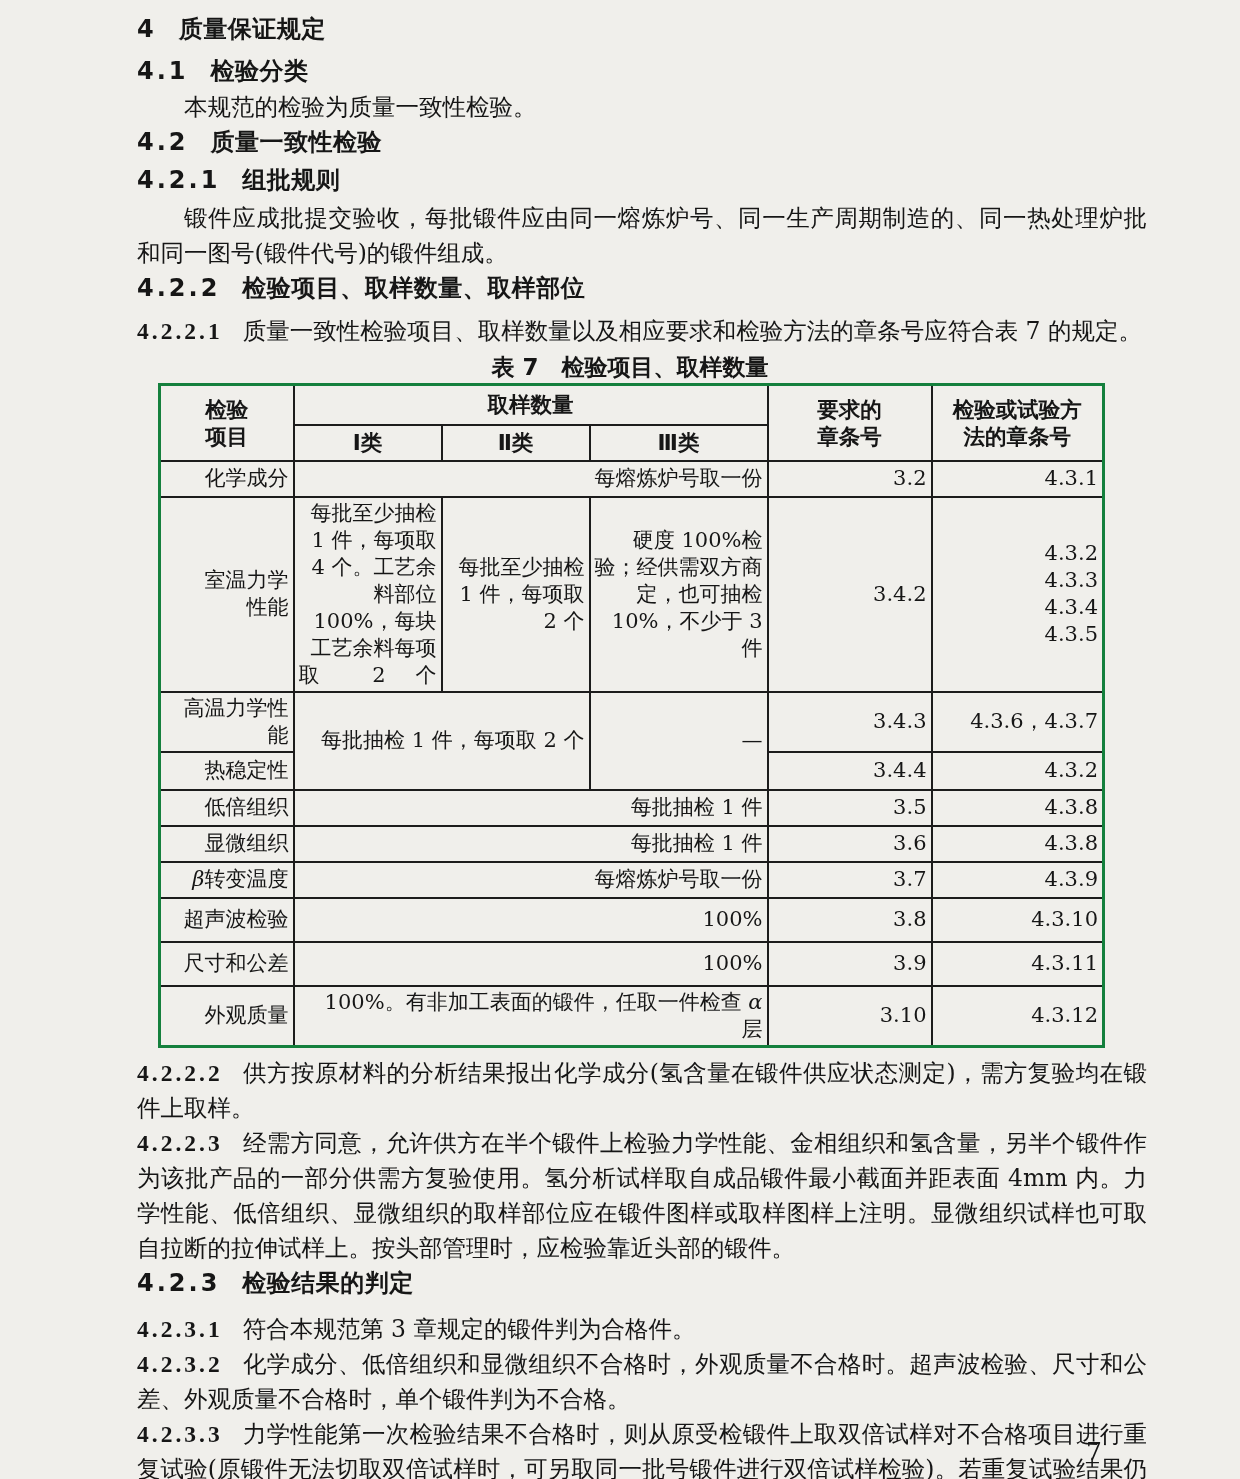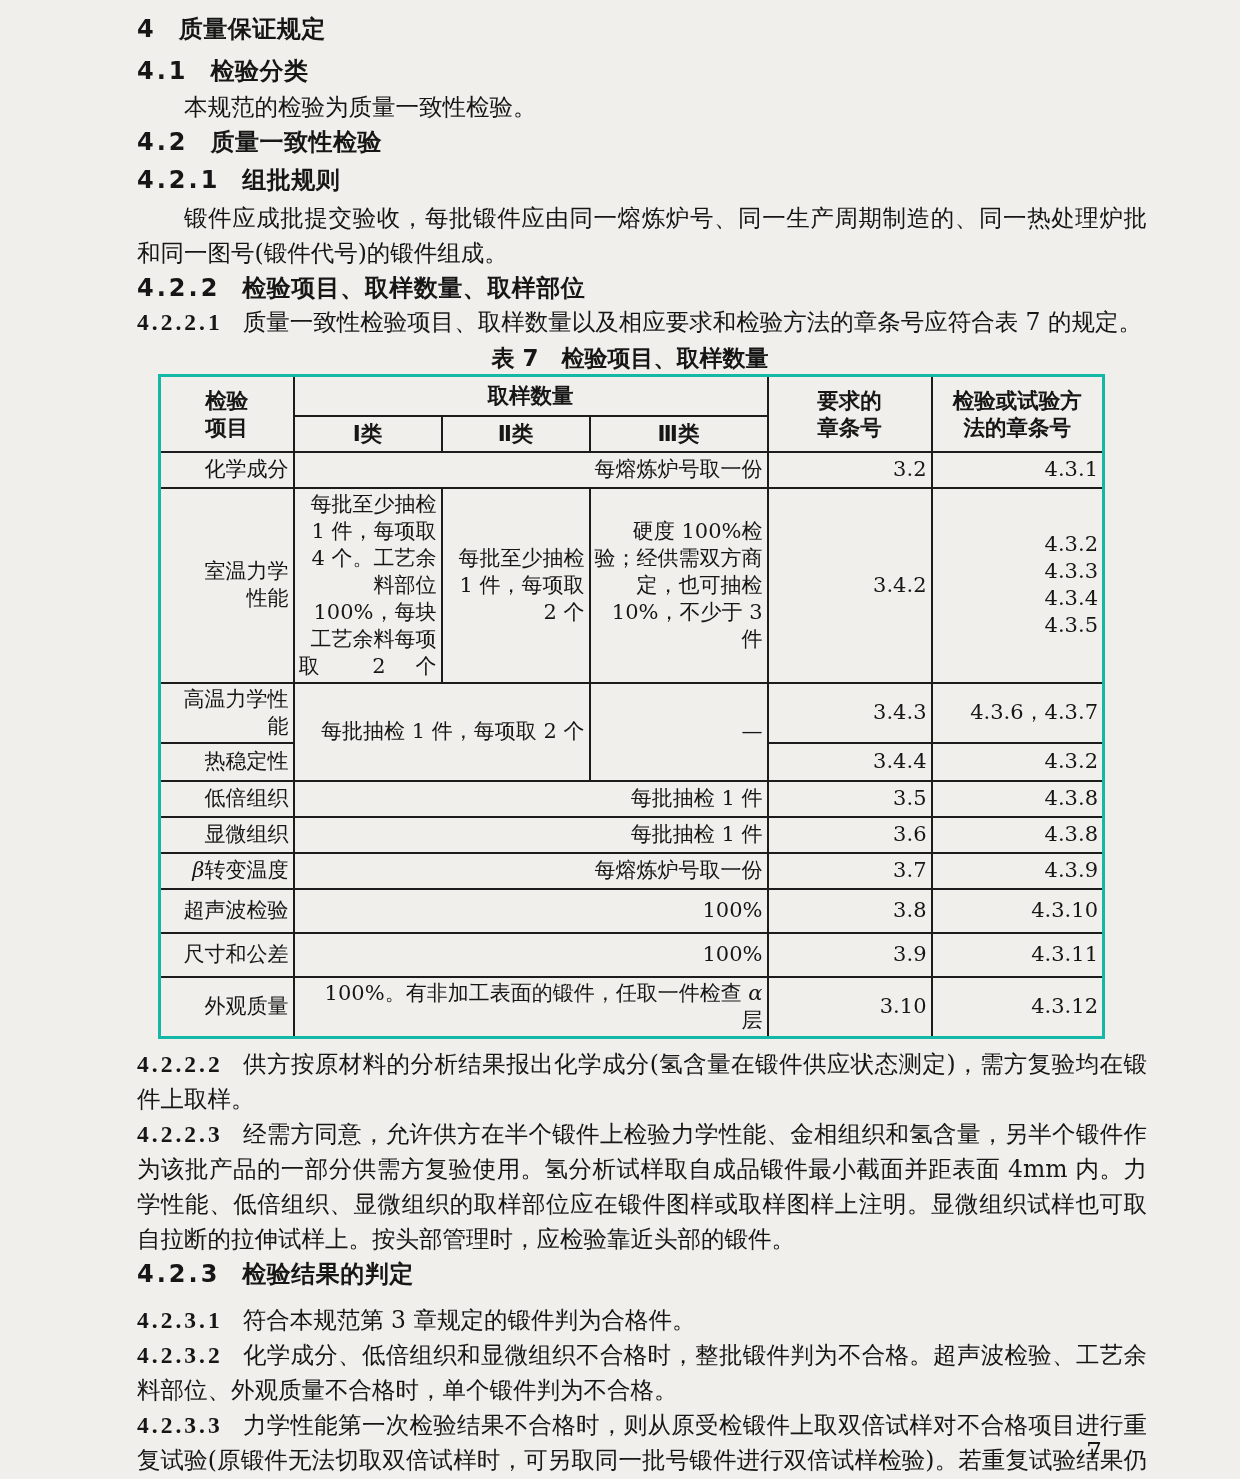--- a/index.html
+++ b/index.html
@@ -20,21 +20,21 @@
     font-size: 24px;
     line-height: 34px;
     letter-spacing: 0.5px;
     white-space: nowrap;
   }
   .sec-head .num { letter-spacing: 3px; margin-right: 22px; }
   .h-s4  { margin-bottom: 8px; }
   .h-s41 { margin-bottom: 2px; }
   .h-s42 { margin-bottom: 4px; }
   .h-s421{ margin-bottom: 4px; }
-  .h-s422{ margin-bottom: 0; }
+  .h-s422{ margin-bottom: 9px; }
   .h-s423{ margin-bottom: 12px; }
 
   
   .para {
     font-size: 23.5px;
     line-height: 35px;
     text-align: justify;
     text-indent: 2em;
   }
   .p421 { line-height: 35px; }
@@ -62,21 +62,21 @@
     margin-top: 4px;
     width: 944px;
     margin-left: 21px;
   }
   table.t7 {
     border-collapse: collapse;
     table-layout: fixed;
     width: 944px;
     margin-left: 21px;
     margin-top: 2px;
-    border: 3px solid #14b8a6;
+    border: 3px solid #15803d;
   }
   table.t7 th, table.t7 td {
     border: 2px solid #1c1c1c;
     text-align: center;
     vertical-align: middle;
     font-size: 21px;
     padding: 2px 4px;
   }
   table.t7 th {
     font-family: "DejaVu Sans", sans-serif;
@@ -254,21 +254,21 @@
 
   <div class="sec-head h-s423">
     <span class="num">4.2.3</span><span>检验结果的判定</span>
   </div>
 
   <p class="clause">
     <span class="c-num">4.2.3.1</span><span>符合本规范第 3 章规定的锻件判为合格件。</span>
   </p>
 
   <p class="clause">
-    <span class="c-num">4.2.3.2</span><span>化学成分、低倍组织和显微组织不合格时，整批锻件判为不合格。超声波检验、工艺余料部位、外观质量不合格时，单个锻件判为不合格。</span>
+    <span class="c-num">4.2.3.2</span><span>化学成分、低倍组织和显微组织不合格时，外观质量不合格时。超声波检验、尺寸和公差、外观质量不合格时，单个锻件判为不合格。</span>
   </p>
 
   <p class="clause">
     <span class="c-num">4.2.3.3</span><span>力学性能第一次检验结果不合格时，则从原受检锻件上取双倍试样对不合格项目进行重复试验(原锻件无法切取双倍试样时，可另取同一批号锻件进行双倍试样检验)。若重复试验结果仍有一个试样不合格，则该批锻件判为不合格。对不合格批次的锻件，可进行重复热处理，重复热处理次数应不超过两次。重复热处理后，应按本规范的规定重新提交验收。</span>
   </p>
 
 </div>
 
 <div class="page-num">7</div>
 

